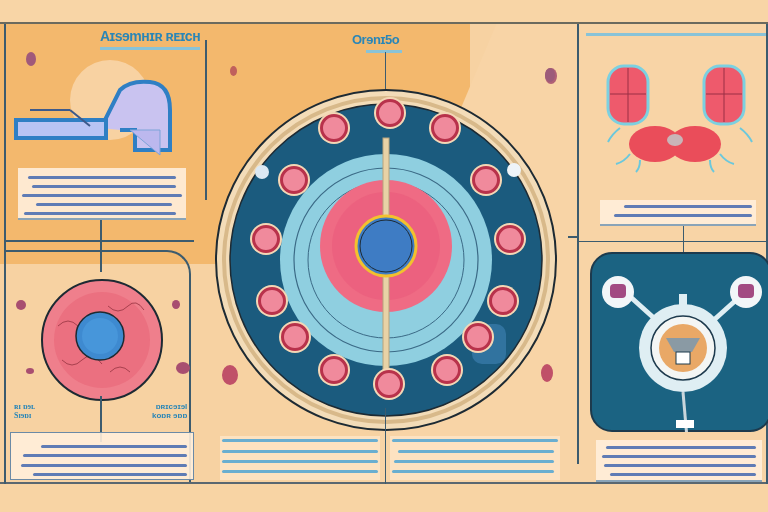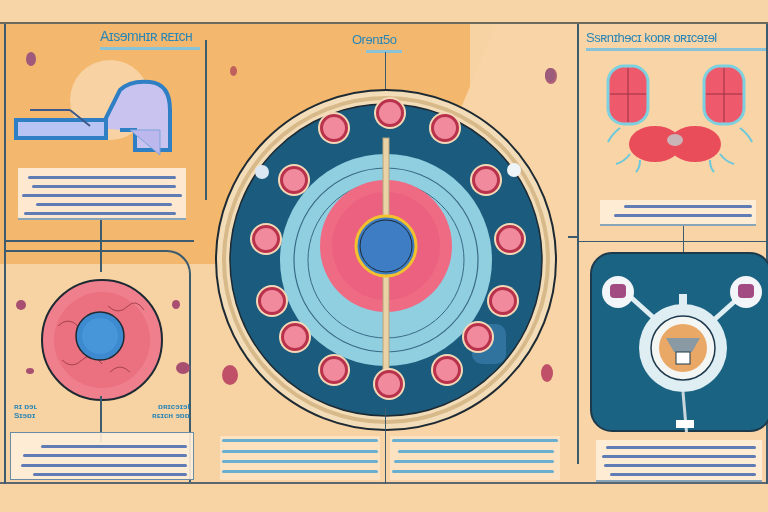--- a/index.html
+++ b/index.html
@@ -3,21 +3,21 @@
 <meta charset="utf-8">
 <style>
   html,body{margin:0;padding:0;}
   body{width:768px;height:512px;overflow:hidden;background:#f7d2a2;font-family:"Liberation Sans",sans-serif;position:relative;}
   .abs{position:absolute;}
   .frame-top{left:0;top:0;width:768px;height:22px;background:#f8d5a6;border-bottom:2px solid #6b6a5e;}
   .frame-bottom{left:0;top:482px;width:768px;height:30px;background:#f8d4a4;border-top:2px solid #5a6770;}
   .bg-left{left:0;top:24px;width:470px;height:240px;background:#f3b86d;}
   .bg-right-tri{left:380px;top:24px;width:388px;height:460px;background:#f8d4a6;clip-path:polygon(30% 0,100% 0,100% 100%,0 100%,0 60%);}
   .panel-line{background:#3c5b6e;}
-  .title{color:#2a86b7;font-weight:normal;letter-spacing:-0.5px;white-space:nowrap;}
+  .title{color:#2a86b7;font-weight:bold;letter-spacing:-0.5px;white-space:nowrap;}
   .title-bar{background:#89c3d8;height:3px;}
   .text-card{background:rgba(255,238,218,0.9);border-bottom:2px solid #8aa4b8;}
   .line{height:3px;background:#5f7cb5;border-radius:2px;position:absolute;}
   .line.lt{background:#6aaed0;}
   .dot{border-radius:50%;position:absolute;}
   .node{position:absolute;width:22px;height:22px;border-radius:50%;background:#f08a9c;border:3px solid #b8324b;box-shadow:0 0 0 2px #f4d7b6;}
   .label-small{font-size:8px;color:#2a86b7;font-weight:bold;line-height:9px;}
 </style>
 </head>
 <body>
@@ -123,38 +123,37 @@
     <path d="M72 96 q10 -10 20 0"></path>
   </g>
   <circle cx="62" cy="60" r="24" fill="#3e8ad0" stroke="#1d2a33" stroke-width="1.5"></circle>
   <circle cx="62" cy="60" r="18" fill="#4a98dc" opacity="0.8"></circle>
 </svg>
 <div class="dot" style="left:16px;top:300px;width:10px;height:10px;background:#a84e70;"></div>
 <div class="dot" style="left:26px;top:368px;width:8px;height:6px;background:#a84e70;"></div>
 <div class="dot" style="left:172px;top:300px;width:8px;height:9px;background:#a84e70;"></div>
 <div class="dot" style="left:176px;top:362px;width:14px;height:12px;background:#a84e70;"></div>
 
-<div class="abs label-small" style="left:14px;top:402px;">
+<div class="abs label-small" style="left:14px;top:402px;font-family:Liberation Serif, serif;">
   <div>ʀɪ ɒɘʟ</div>
   <div>Sɪɘɒɪ</div>
 </div>
 <div class="abs label-small" style="left:152px;top:402px;text-align:right;">
   <div>ɒʀɪcɘɪɘl</div>
-  <div>ʀᴇɪcн ɘɒɒ</div>
+  <div>koɒʀ ɘɒɒ</div>
 </div>
 <div class="abs panel-line" style="left:100px;top:396px;width:2px;height:46px;"></div>
 <div class="abs text-card" style="left:10px;top:432px;width:182px;height:46px;border:1px solid #6b8aa6;">
   <div class="line" style="left:30px;top:12px;width:146px;"></div>
   <div class="line" style="left:12px;top:21px;width:164px;"></div>
   <div class="line" style="left:10px;top:31px;width:166px;"></div>
   <div class="line" style="left:22px;top:40px;width:154px;"></div>
 </div>
 
 <div class="abs" style="left:586px;top:30px;">
-  <div class="title" style="font-size:13px;">Ssʀnɪhɘcɪ koɒʀ ɒʀɪcɘɪɘl</div>
   <div class="title-bar" style="width:180px;margin-top:3px;"></div>
 </div>
 <svg class="abs" style="left:600px;top:64px;" width="170" height="110">
   <rect x="8" y="2" width="40" height="58" rx="16" fill="#ee5a6c" stroke="#7cd0e0" stroke-width="3"></rect>
   <line x1="28" y1="4" x2="28" y2="58" stroke="#9a2e44" stroke-width="1"></line>
   <line x1="10" y1="30" x2="46" y2="30" stroke="#9a2e44" stroke-width="1"></line>
   <rect x="104" y="2" width="40" height="58" rx="16" fill="#ee5a6c" stroke="#7cd0e0" stroke-width="3"></rect>
   <line x1="124" y1="4" x2="124" y2="58" stroke="#9a2e44" stroke-width="1"></line>
   <line x1="106" y1="30" x2="142" y2="30" stroke="#9a2e44" stroke-width="1"></line>
   <ellipse cx="55" cy="80" rx="26" ry="18" fill="#ea4d5a"></ellipse>

